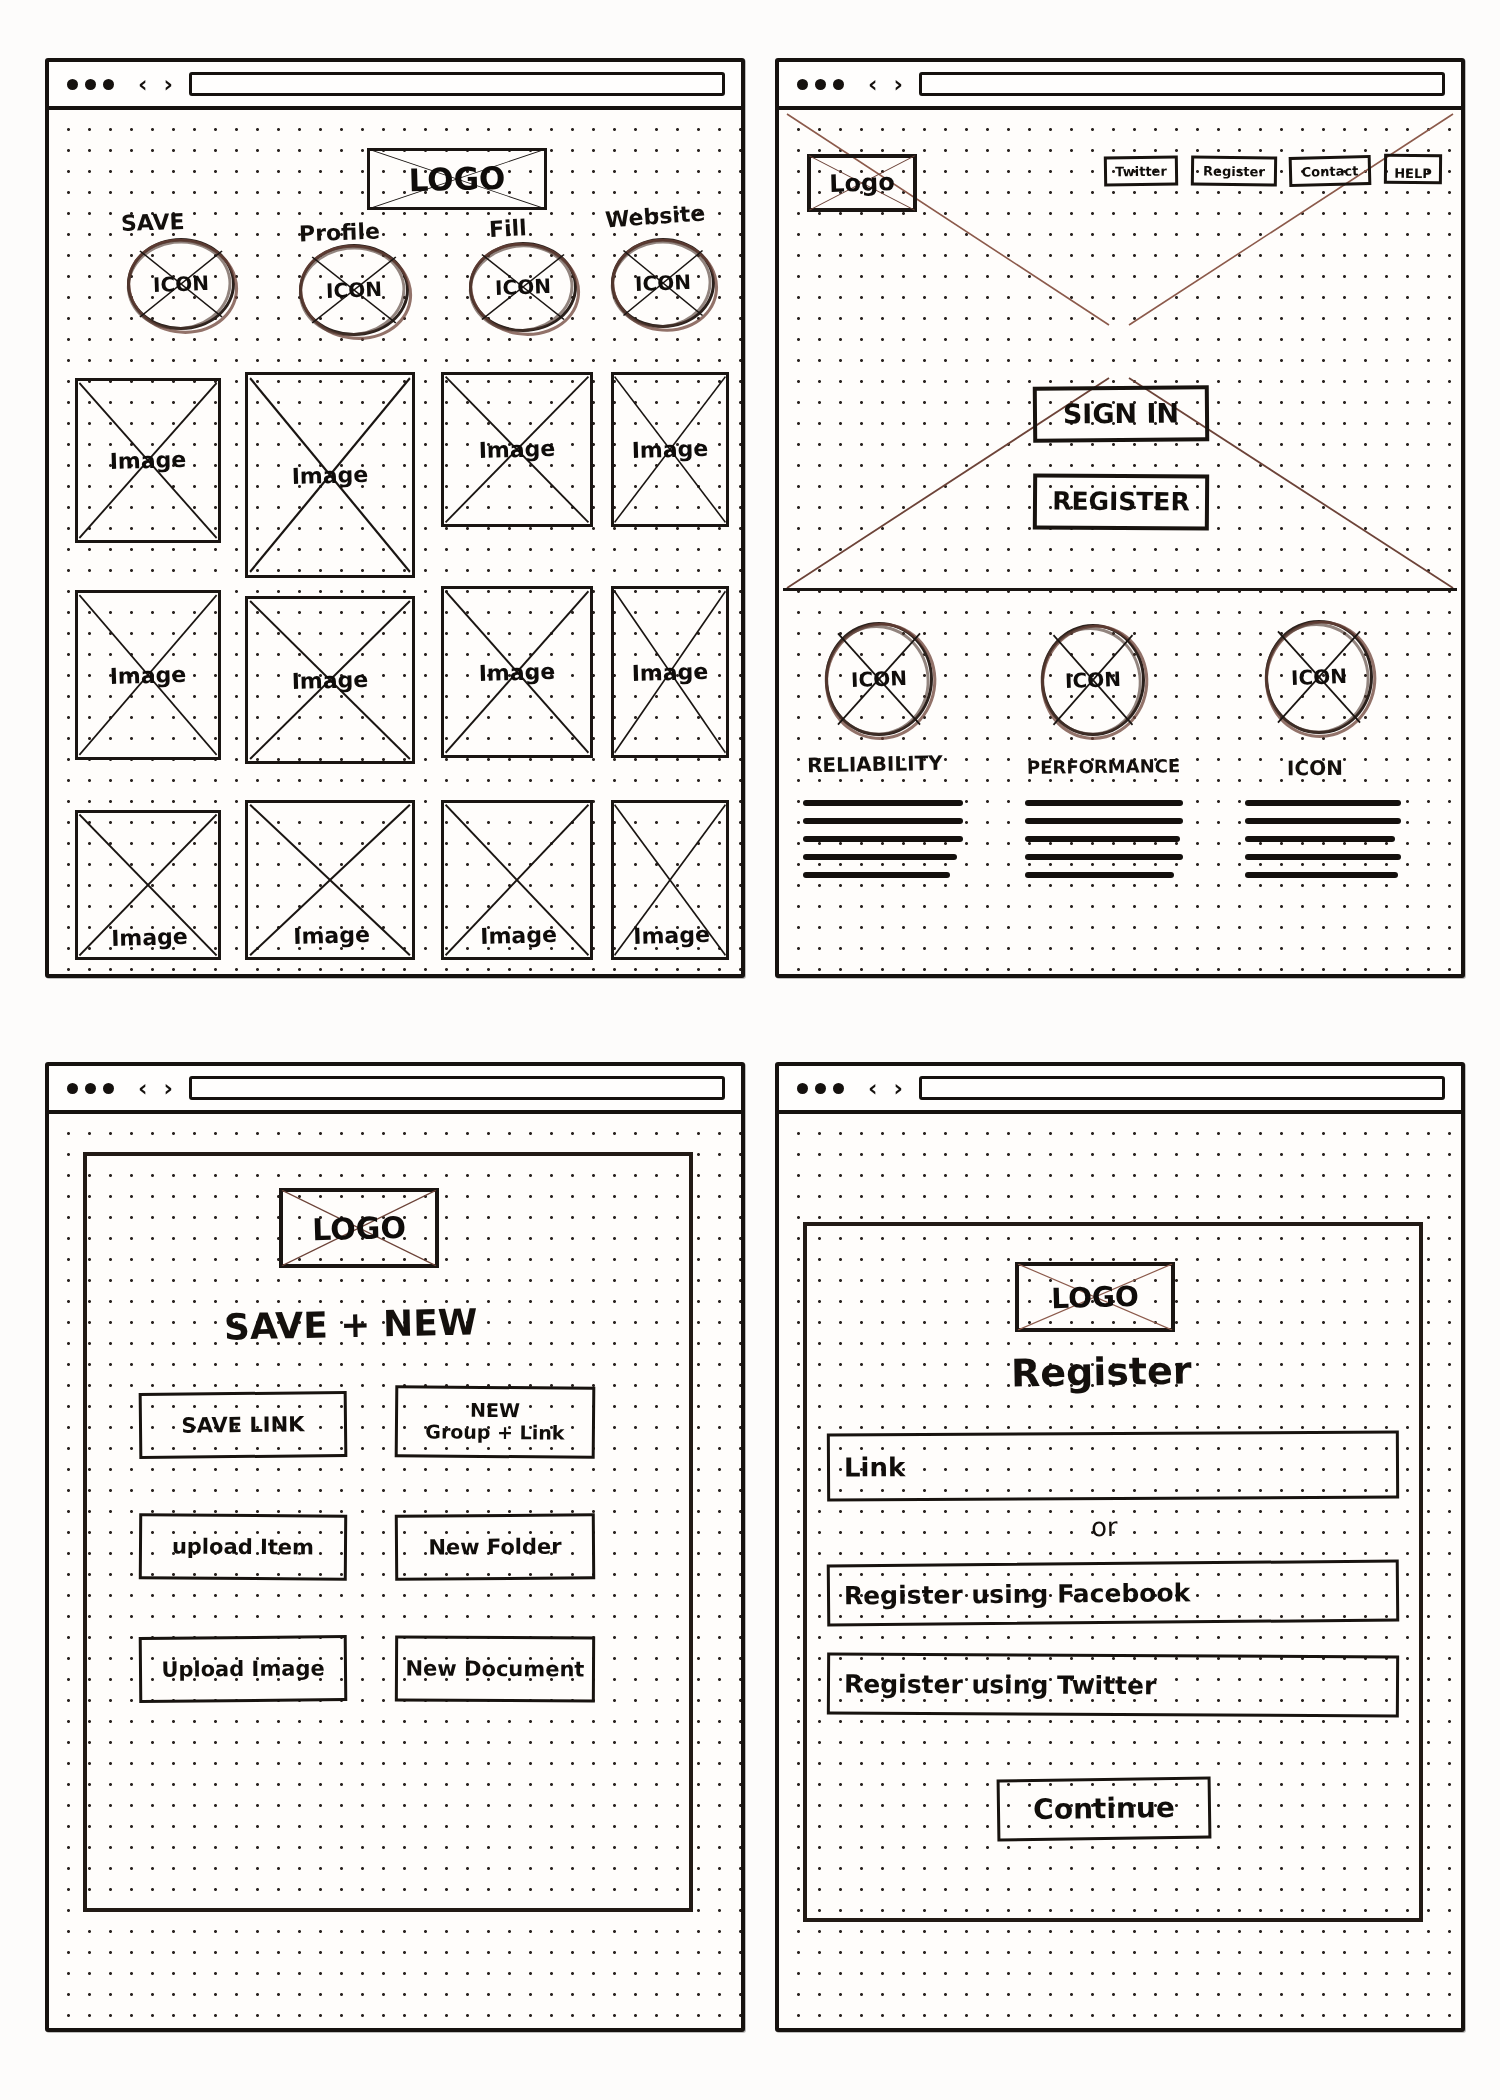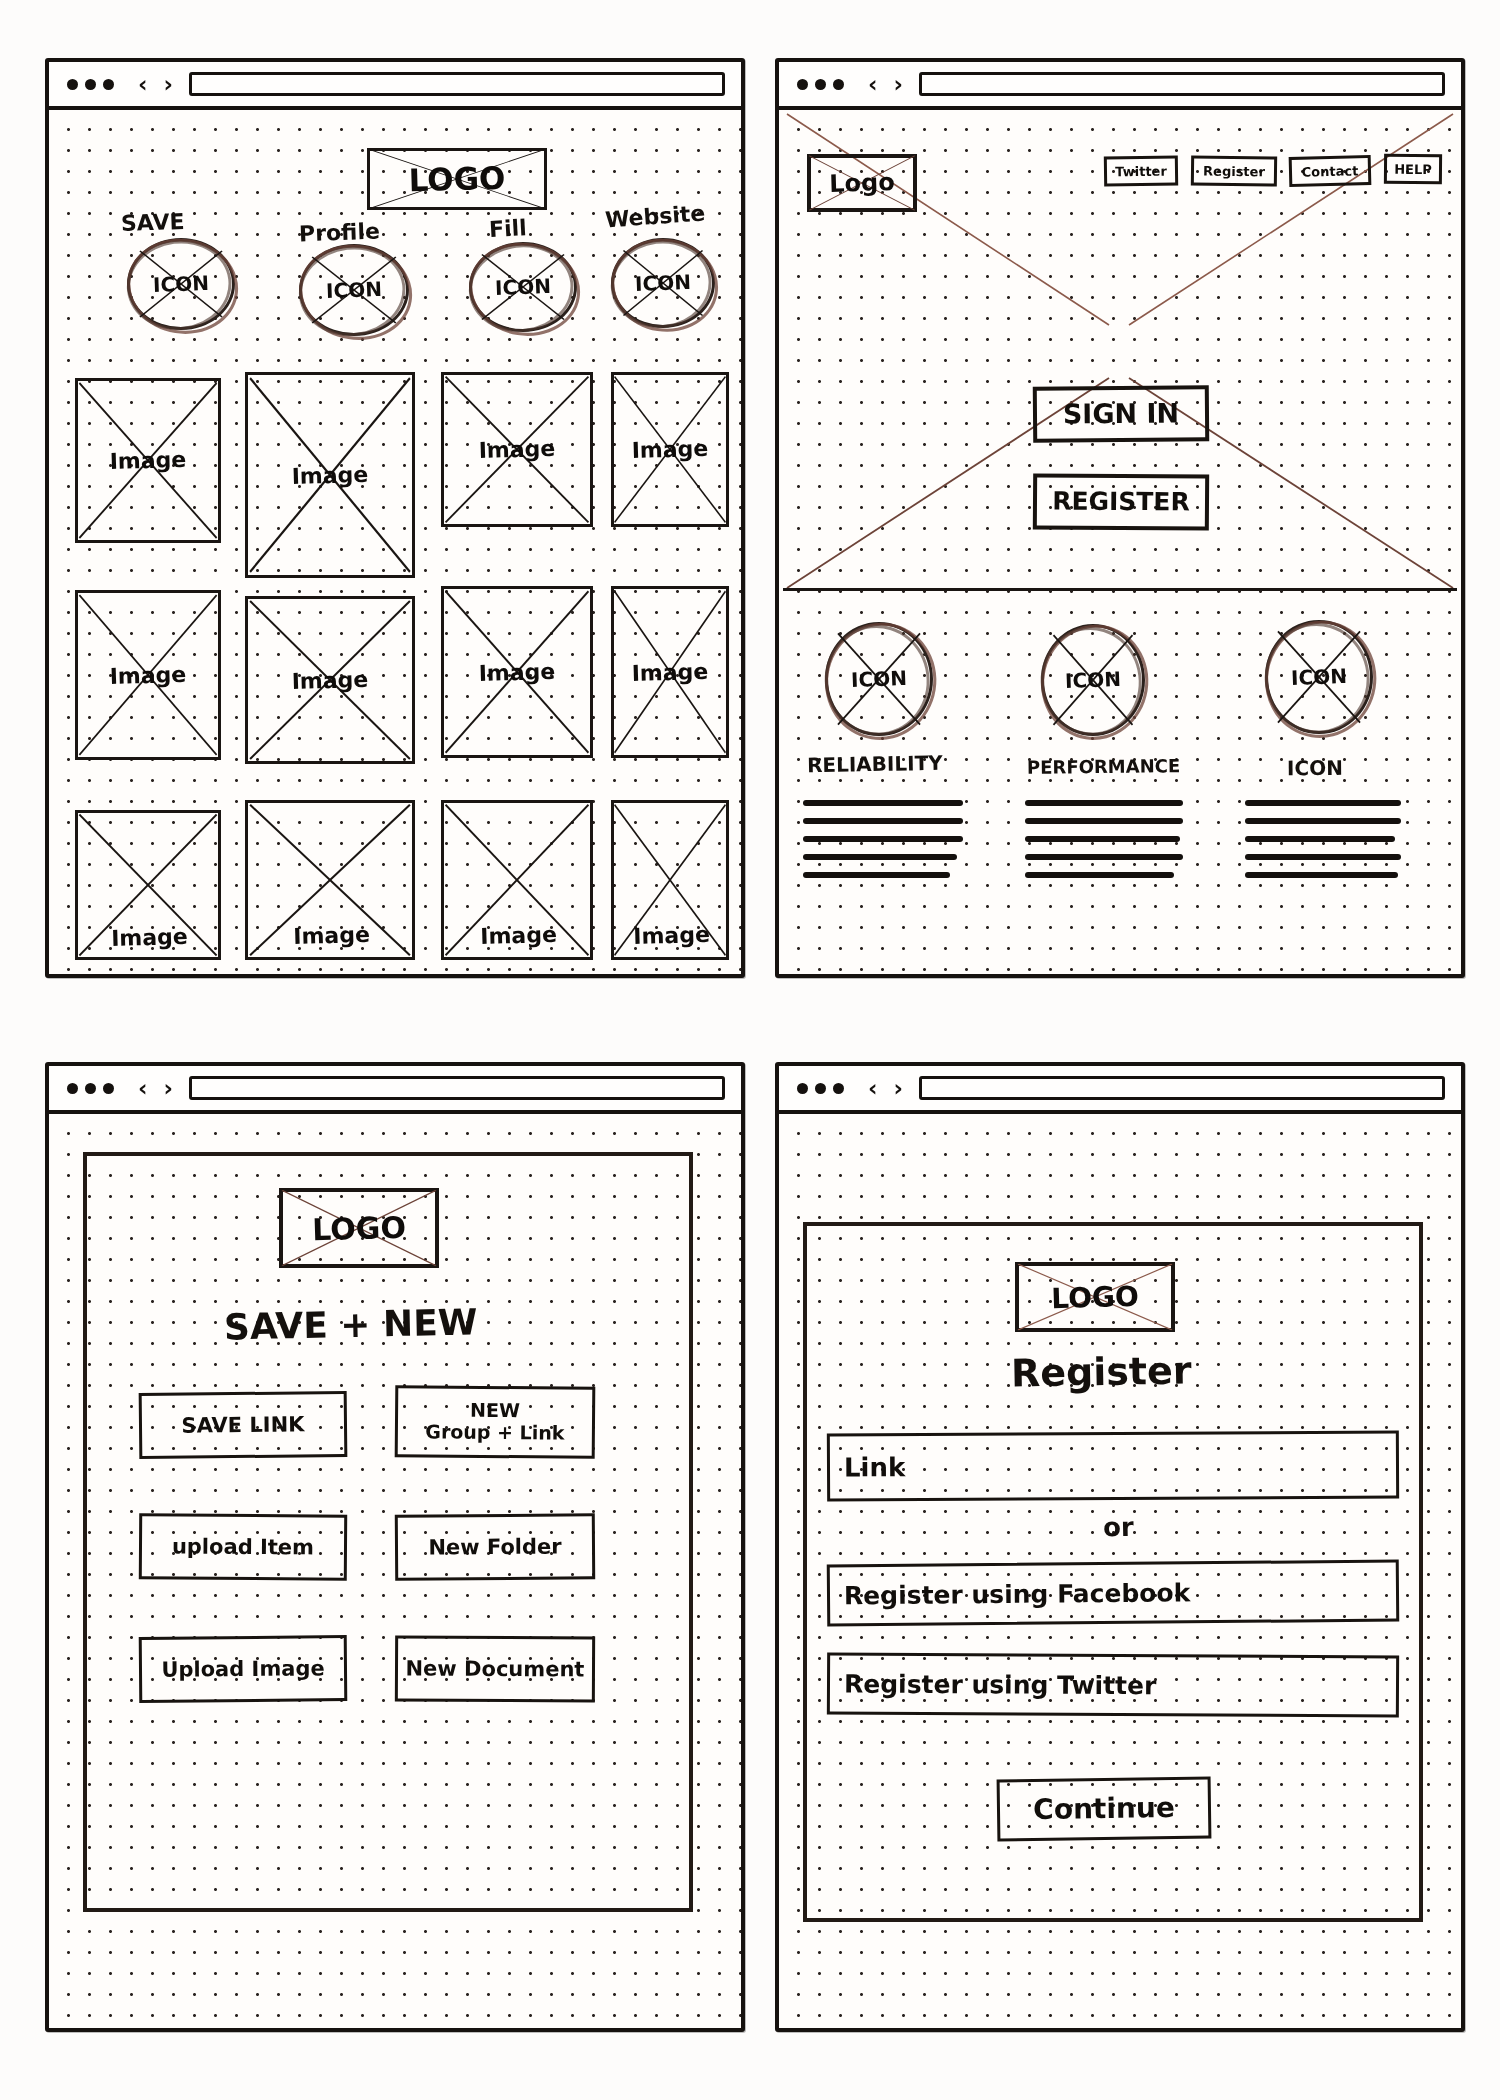--- a/index.html
+++ b/index.html
@@ -390,21 +390,21 @@
 
       <div class="pill" style="left:325px; top:46px; width:74px; height:30px;">
         <span>Twitter</span>
       </div>
       <div class="pill" style="left:412px; top:46px; width:86px; height:30px; transform:rotate(.7deg);">
         <span>Register</span>
       </div>
       <div class="pill" style="left:510px; top:46px; width:82px; height:30px; transform:rotate(-1.4deg);">
         <span>Contact</span>
       </div>
-      <div class="pill" style="left:605px; top:44px; width:58px; height:30px; transform:rotate(.5deg);">
+      <div class="pill" style="left:605px; top:44px; width:58px; height:30px; transform:rotate(.5deg);align-items:flex-end;">
         <span>HELP</span>
       </div>
 
       <div class="btn" style="left:254px; top:276px; width:176px; height:56px; font-size:27px; border-width:4px; transform:rotate(-.5deg);">
         <span>SIGN IN</span>
       </div>
       <div class="btn" style="left:254px; top:364px; width:176px; height:56px; font-size:25px; border-width:4px; transform:rotate(.4deg);">
         <span>REGISTER</span>
       </div>
 
@@ -545,21 +545,21 @@
           </svg>
         <div class="cap" style="font-size:28px;">LOGO</div>
       </div>
 
       <div class="label" style="left:232px; top:236px; font-size:38px; transform:rotate(-1deg);">Register</div>
 
       <div class="field" style="left:48px; top:318px; width:572px; height:68px; font-size:26px; transform:rotate(-.3deg);">
         <span>Link</span>
       </div>
 
-      <div class="label" style="left:324px; top:398px; font-size:26px; font-weight:bold; transform:rotate(-1deg);">or</div>
+      <div class="label" style="left:312px; top:398px; font-size:26px; font-weight:normal; transform:rotate(-1deg);">or</div>
 
       <div class="field" style="left:48px; top:448px; width:572px; height:62px; font-size:25px; transform:rotate(-.5deg);">
         <span>Register using Facebook</span>
       </div>
       <div class="field" style="left:48px; top:540px; width:572px; height:62px; font-size:25px; transform:rotate(.3deg);">
         <span>Register using Twitter</span>
       </div>
 
       <div class="btn" style="left:218px; top:664px; width:214px; height:62px; font-size:28px; transform:rotate(-.8deg);">
         <span>Continue</span>

